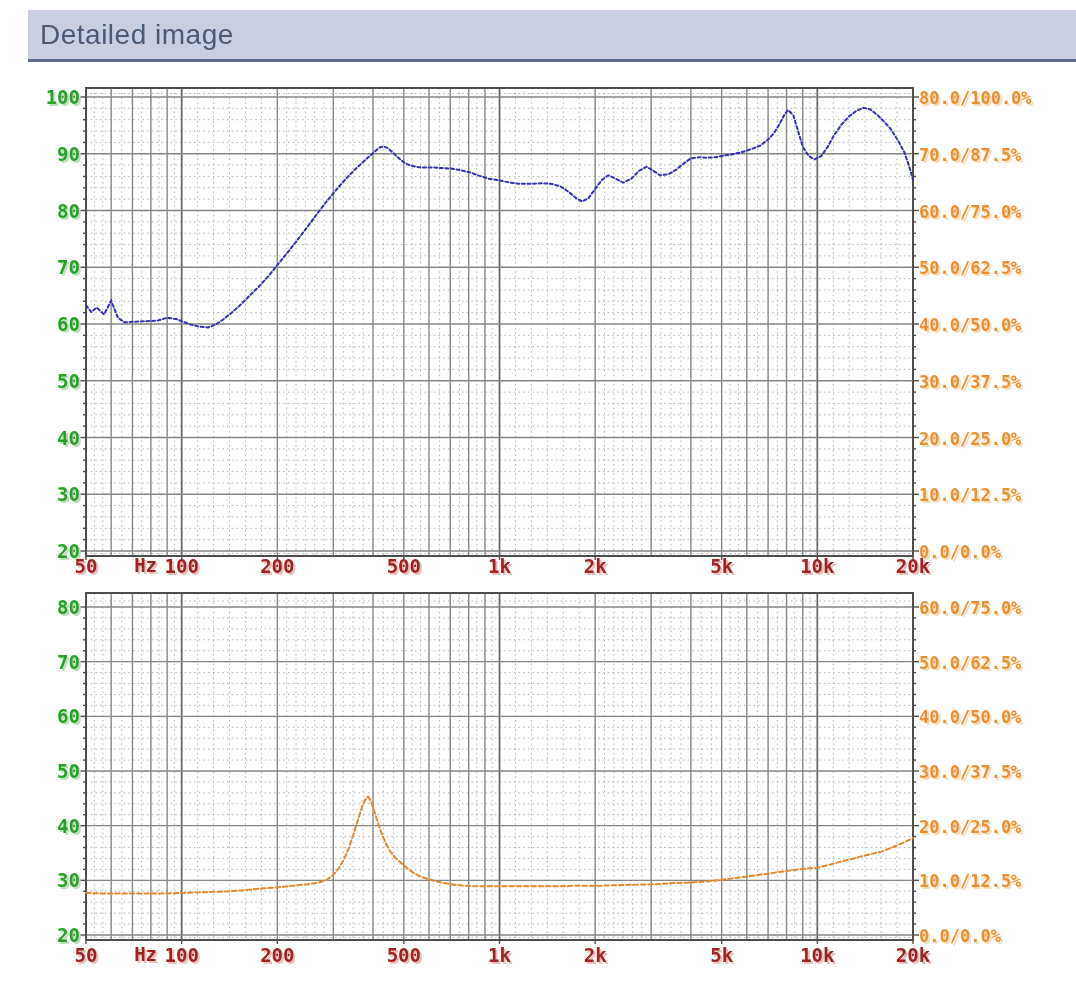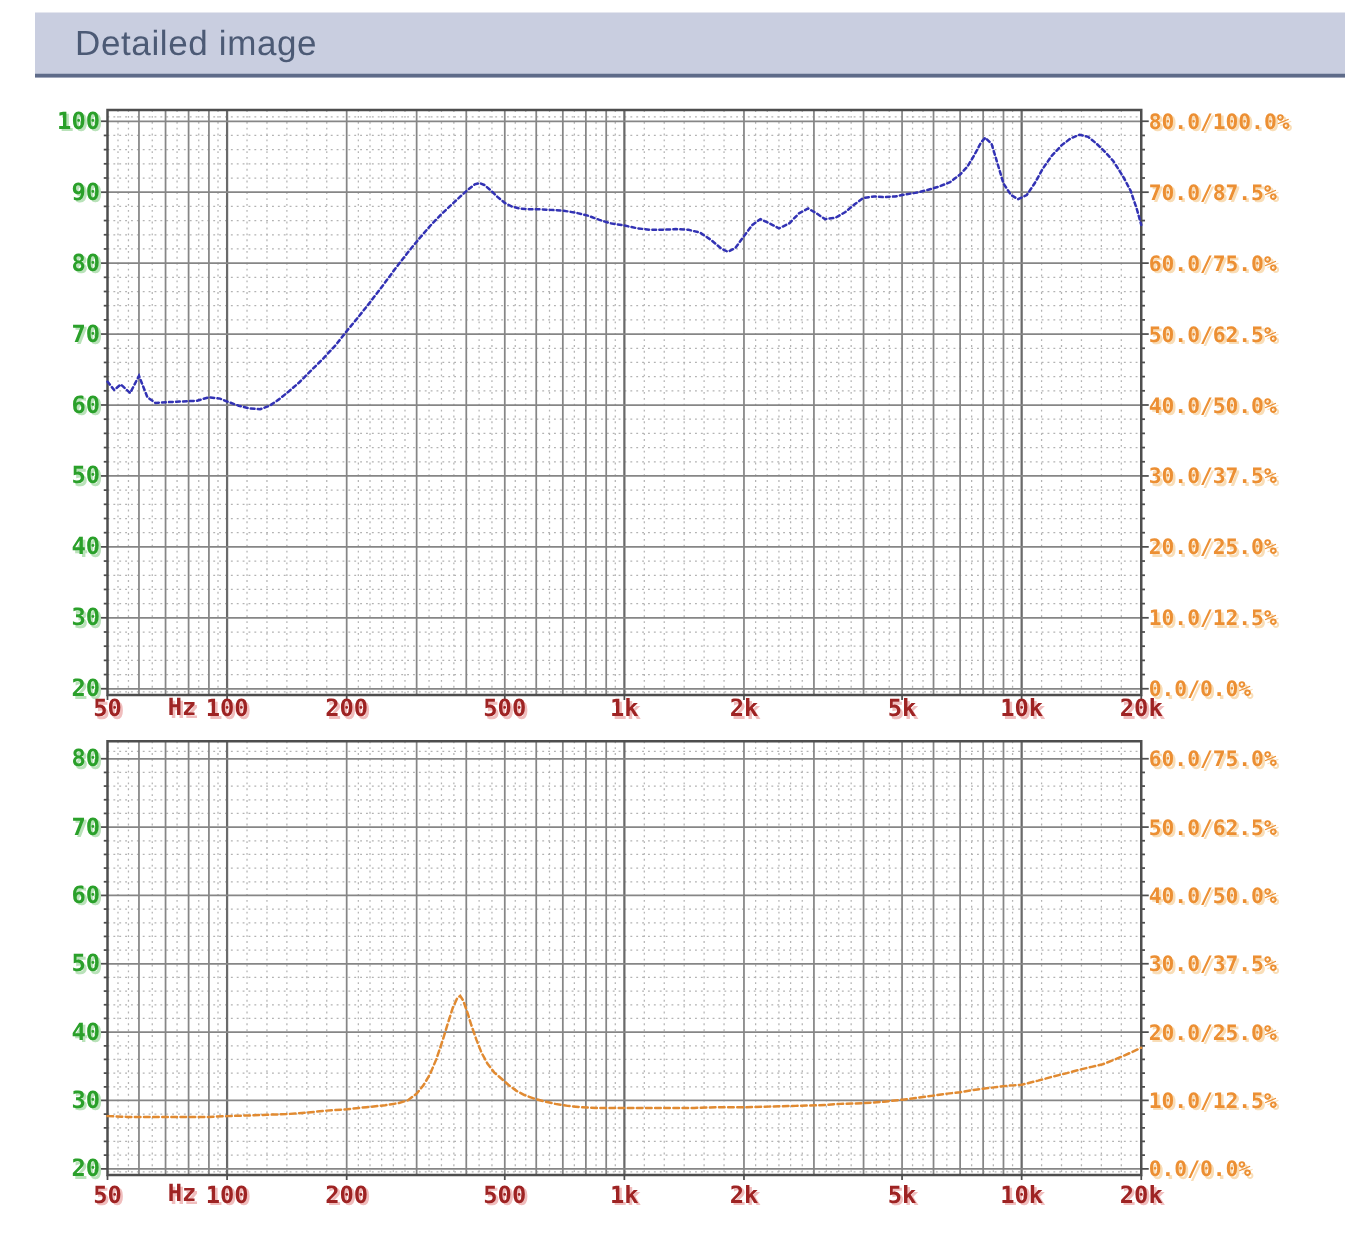--- a/index.html
+++ b/index.html
@@ -4,21 +4,21 @@
 <style>
   html,body{margin:0;padding:0;background:#ffffff;}
   body{
     width:1076px;height:986px;position:relative;overflow:hidden;
     font-family:"Liberation Sans", sans-serif;
   }
   .header{
     position:absolute;top:10px;left:28px;right:0;height:52px;
     background:var(--header-bg,#c9cee0);
     border-bottom:3px solid var(--header-border,#5e6b89);
-    display:flex;align-items:center;padding-left:32px;box-sizing:border-box;
+    display:flex;align-items:center;padding-left:12px;box-sizing:border-box;
   }
   .header .title{
     font-size:28px;color:var(--header-text,#4c5a75);letter-spacing:.5px;
   }
   svg.charts{position:absolute;top:0;left:0;}
   
   .gborder{stroke:var(--plot-border,#4e4e4e);stroke-width:2;fill:none;}
   .gmaj{stroke:var(--grid-major,#868686);stroke-width:1.4;}
   .gdec{stroke:var(--grid-decade,#6a6a6a);stroke-width:1.8;}
   .gmin{stroke:var(--grid-minor,#b3b3b3);stroke-width:1;stroke-dasharray:1.5 3.2;}

